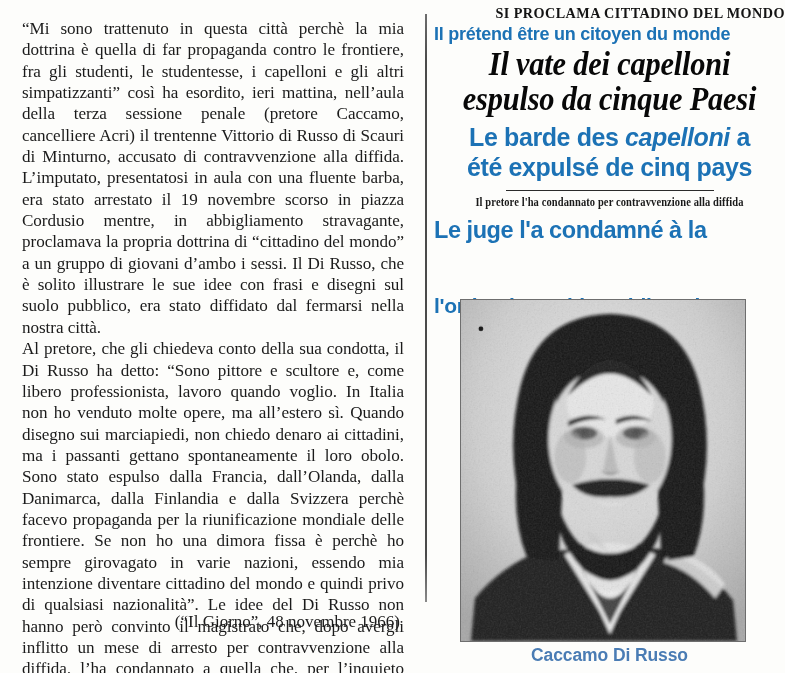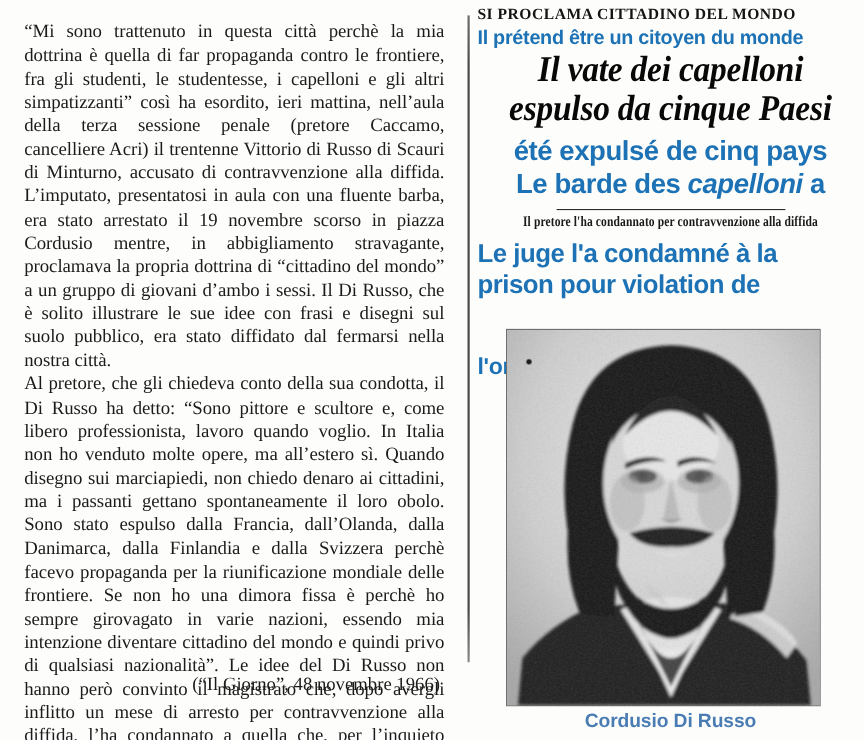--- a/index.html
+++ b/index.html
@@ -89,21 +89,21 @@
     left: 434px;
     top: 0;
     width: 351px;
     height: 673px;
   }
   .kicker-it {
     position: absolute;
     left: 0;
     top: 5px;
     width: 351px;
-    text-align: left;
+    text-align: right;
     font-family: "Liberation Serif", serif;
     font-weight: bold;
     font-size: 14.2px;
     letter-spacing: 0.45px;
     color: #141414;
     white-space: nowrap;
   }
   .kicker-fr {
     position: absolute;
     left: 0;
@@ -241,31 +241,30 @@
 
     <div class="kicker-it">SI PROCLAMA CITTADINO DEL MONDO</div>
     <div class="kicker-fr">Il prétend être un citoyen du monde</div>
 
     <div class="headline-it">
       <div>Il vate dei capelloni</div>
       <div>espulso da cinque Paesi</div>
     </div>
 
     <div class="headline-fr">
+      <div><span>Le barde des </span><span class="it">capelloni</span><span> a</span></div>
       <div>été expulsé de cinq pays</div>
-      <div><span>Le barde des </span><span class="it">capelloni</span><span> a</span></div>
     </div>
 
     <div class="subrule"></div>
 
     <div class="subhead-it">Il pretore l'ha condannato per contravvenzione alla diffida</div>
 
     <div class="subhead-fr">
       <div>Le juge l'a condamné à la</div>
-      <div>prison pour violation de</div>
       <div class="line3">l'ordre d'expultion obligatoire</div>
     </div>
 
     <div class="photo-frame">
       <svg viewBox="0 0 286 343" preserveAspectRatio="none">
         <defs>
           <filter id="grain">
             <feTurbulence type="fractalNoise" baseFrequency="0.85" numOctaves="4" seed="7" result="n"></feTurbulence>
             <feColorMatrix in="n" type="saturate" values="0"></feColorMatrix>
             <feComponentTransfer>
@@ -339,16 +338,16 @@
           </g>
 
           <rect x="0" y="0" width="286" height="343" filter="url(#grain)" opacity="0.5" style="mix-blend-mode:multiply"></rect>
           <rect x="0" y="0" width="286" height="343" filter="url(#grain)" opacity="0.32" style="mix-blend-mode:screen"></rect>
 
           <circle cx="20" cy="29" r="2.4" fill="#1a1a1a"></circle>
         </g>
       </svg>
     </div>
 
-    <div class="photo-caption">Cordusio Di Russo</div>
+    <div class="photo-caption">Caccamo Di Russo</div>
 
   </div>
 </div>
 
 </body></html>

